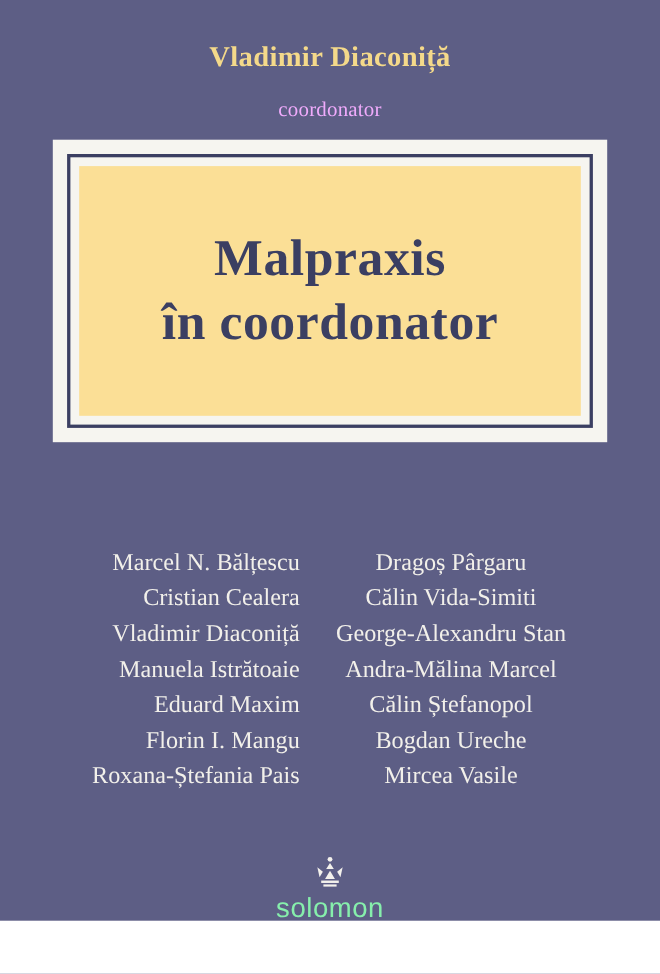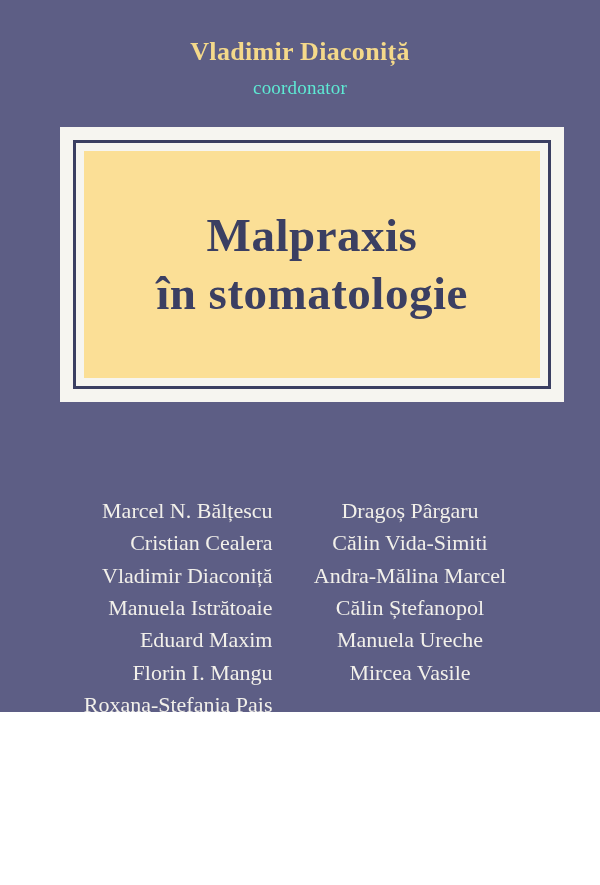--- a/index.html
+++ b/index.html
@@ -9,21 +9,21 @@
   }
   body {
     width: 600px;
     height: 885px;
     font-family: "Liberation Serif", serif;
   }
 
   .cover {
     position: relative;
     width: 600px;
-    height: 712px;
+    height: 837px;
     background: #5d5e85;
     box-sizing: border-box;
     overflow: hidden;
   }
 
   
   .coordinator-block {
     position: absolute;
     top: 38px;
     left: 0;
@@ -32,32 +32,32 @@
   }
   .coordinator-name {
     font-family: "Liberation Serif", serif;
     font-weight: bold;
     font-size: 26px;
     color: #f4d98a;
     letter-spacing: 0.3px;
     line-height: 1.1;
   }
   .coordinator-role {
-    margin-top: 10px;
+    margin-top: 22px;
     font-family: "Liberation Serif", serif;
     font-size: 19px;
-    color: #5eead4;
+    color: #f0abfc;
     letter-spacing: 0.2px;
   }
 
   
   .title-frame {
     position: absolute;
     top: 127px;
-    left: 60px;
+    left: 48px;
     width: 504px;
     height: 275px;
     background: #f6f5f0;
     box-sizing: border-box;
     padding: 13px;
   }
   .title-frame-inner {
     width: 100%;
     height: 100%;
     border: 3px solid #3b3f62;
@@ -144,41 +144,42 @@
 
   <div class="coordinator-block">
     <div class="coordinator-name">Vladimir Diaconiță</div>
     <div class="coordinator-role">coordonator</div>
   </div>
 
   <div class="title-frame">
     <div class="title-frame-inner">
       <div class="title-panel">
         <div class="title-line">Malpraxis</div>
-        <div class="title-line">în stomatologie</div>
+        <div class="title-line">în coordonator</div>
       </div>
     </div>
   </div>
 
   <div class="authors">
     <div class="authors-col left">
       <div class="author">Marcel N. Bălțescu</div>
       <div class="author">Cristian Cealera</div>
       <div class="author">Vladimir Diaconiță</div>
       <div class="author">Manuela Istrătoaie</div>
       <div class="author">Eduard Maxim</div>
       <div class="author">Florin I. Mangu</div>
       <div class="author">Roxana-Ștefania Pais</div>
     </div>
     <div class="authors-col right">
       <div class="author">Dragoș Pârgaru</div>
       <div class="author">Călin Vida-Simiti</div>
+      <div class="author">George-Alexandru Stan</div>
       <div class="author">Andra-Mălina Marcel</div>
       <div class="author">Călin Ștefanopol</div>
-      <div class="author">Manuela Ureche</div>
+      <div class="author">Bogdan Ureche</div>
       <div class="author">Mircea Vasile</div>
     </div>
   </div>
 
   <div class="publisher">
     <svg class="publisher-mark" viewBox="0 0 34 30">
       <g fill="#f3f1ec">
         <circle cx="17" cy="3.2" r="2.2"></circle>
         <path d="M17 6.5 L20.5 12 L13.5 12 Z"></path>
         <path d="M5.5 10.5 L10.5 14.5 L7.5 19.5 Z"></path>

